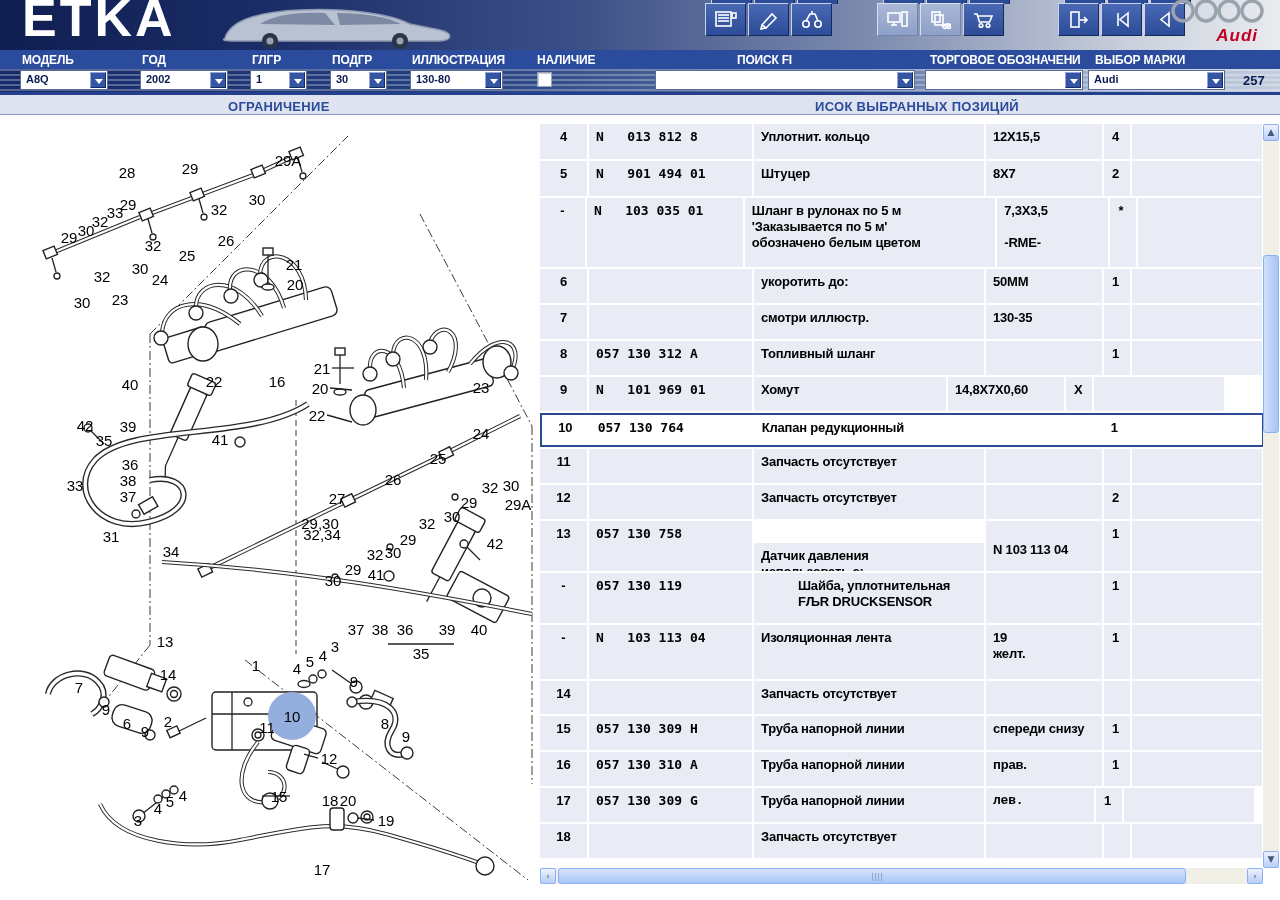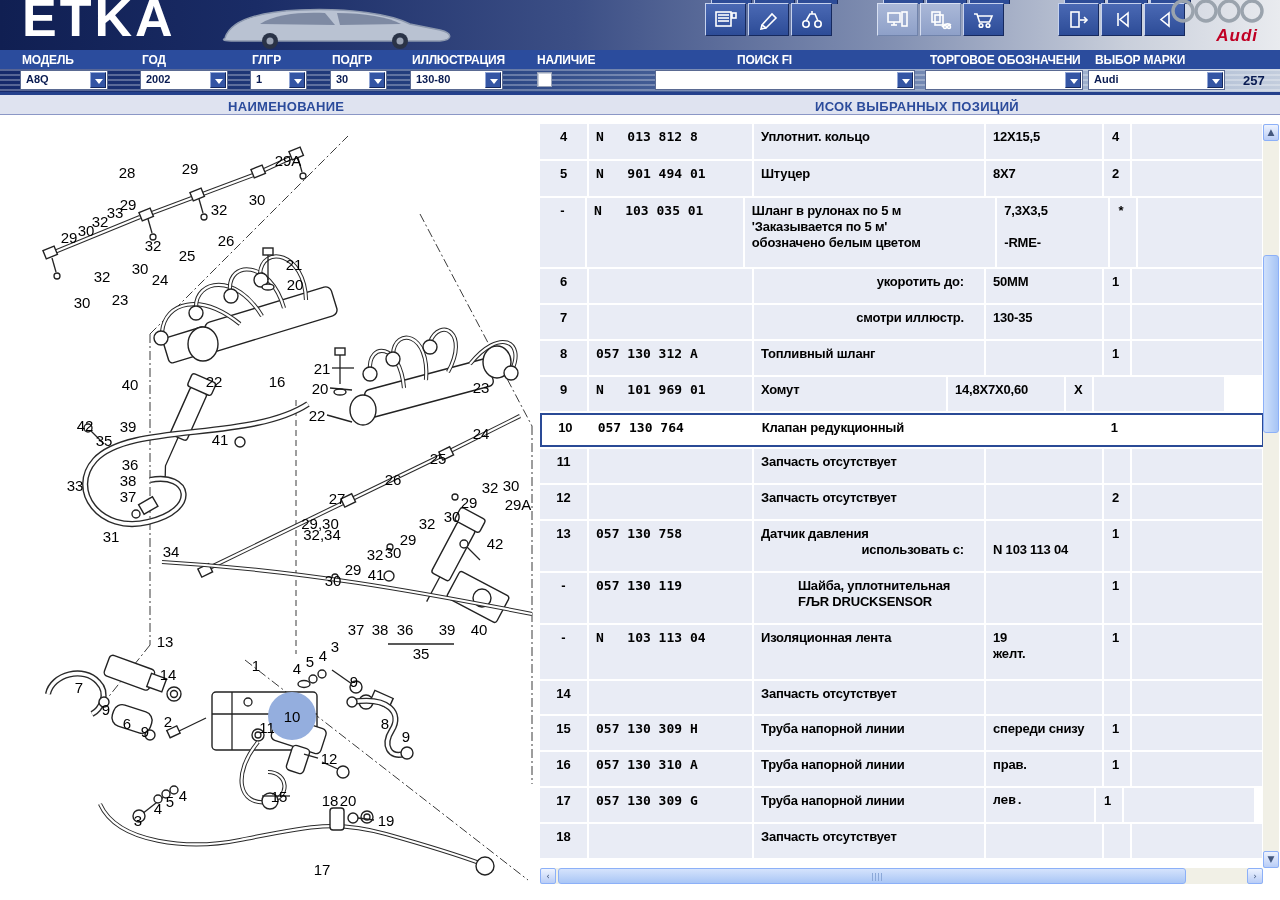--- a/index.html
+++ b/index.html
@@ -59,21 +59,21 @@
   .trow,.thead{display:flex;margin-bottom:2px;}
   .thead .hc{background:#4d5f9d;color:#fff;font-size:13px;font-weight:700;letter-spacing:-0.2px;
     height:25px;padding:5px 0 0 7px;margin-right:2px;white-space:nowrap;overflow:hidden;}
   .trow{overflow:hidden;}
   .trow .c{background:#e9ecf5;margin-right:2px;padding:5px 0 0 7px;font-size:13px;line-height:16px;color:#000;}
   .c.pos{text-align:center;padding-left:0;font-weight:700;}
   .c.part{font-family:"DejaVu Sans Mono",monospace;font-weight:600;white-space:pre;}
   .c.nm,.c.note{font-weight:700;letter-spacing:-0.2px;}
   .c.st{text-align:left;padding-left:8px;font-weight:700;}
   .line{min-height:16px;}
-  .line.right{text-align:right;padding-right:20px;}
+  .line.right{text-align:left;padding-right:20px;}
   .trow.sel-row{border:2px solid #2a4a96;}
   .trow.sel-row .c{background:#fff;}
   
   .vscroll{position:absolute;left:1263px;top:9px;width:16px;height:744px;background:#f1f0e6;}
   .sbtn{position:absolute;width:16px;height:17px;background:linear-gradient(#eef3fe,#b9cdf6);
     border:1px solid #8cb0f8;border-radius:2px;color:#44587e;font-size:9px;text-align:center;line-height:15px;
     font-family:"DejaVu Sans",sans-serif;}
   .vthumb{position:absolute;left:0;top:131px;width:16px;height:178px;background:linear-gradient(90deg,#cfe0fb,#a6c4f5);
     border:1px solid #8cb0f8;border-radius:3px;}
   .hscroll{position:absolute;left:540px;top:753px;width:723px;height:16px;background:#f1f0e6;}
@@ -229,21 +229,21 @@
         <span class="btn"></span>
       </div>
       <div class="sel" style="left: 1088px; width: 137px;">
         <span class="val">Audi</span>
         <span class="btn"></span>
       </div>
       <span class="count" style="left: 1243px;">257</span>
     </div>
 
   <div class="section-bar">
-    <span class="sec-title" style="left:228px;">НАИМЕНОВАНИЕ</span>
+    <span class="sec-title" style="left:228px;">ОГРАНИЧЕНИЕ</span>
     <span class="sec-title" style="left:815px;">ИСОК ВЫБРАННЫХ ПОЗИЦИЙ</span>
   </div>
 
   <div class="main">
 
     <svg class="diagram-svg" width="525" height="762" viewBox="10 118 525 762">
       <g>
 
         <path class="dd" d="M150,332 L348,134"></path>
           <path class="dd" d="M150,332 L150,643"></path>
@@ -645,21 +645,21 @@
           <div class="c nm" style="width: 230px;">
             <div class="line">Запчасть отсутствует</div>
           </div>
           <div class="c note" style="width: 116px;"></div>
           <div class="c st" style="width: 26px;">2</div>
           <div class="c inp" style="width: 130px;"></div>
         </div>
         <div class="trow" style="height: 50px;">
           <div class="c pos" style="width: 47px;">13</div>
           <div class="c part" style="width: 163px;">057 130 758</div>
-          <div class="c nm" style="width: 230px;">
+          <div class="c nm" style="width: 230px; margin-top: 22px;">
             <div class="line">Датчик давления</div>
             <div class="line right">использовать с:</div>
           </div>
           <div class="c note" style="width: 116px;">
             <div class="line"></div>
             <div class="line">N  103 113 04</div>
           </div>
           <div class="c st" style="width: 26px;">1</div>
           <div class="c inp" style="width: 130px;"></div>
         </div>

